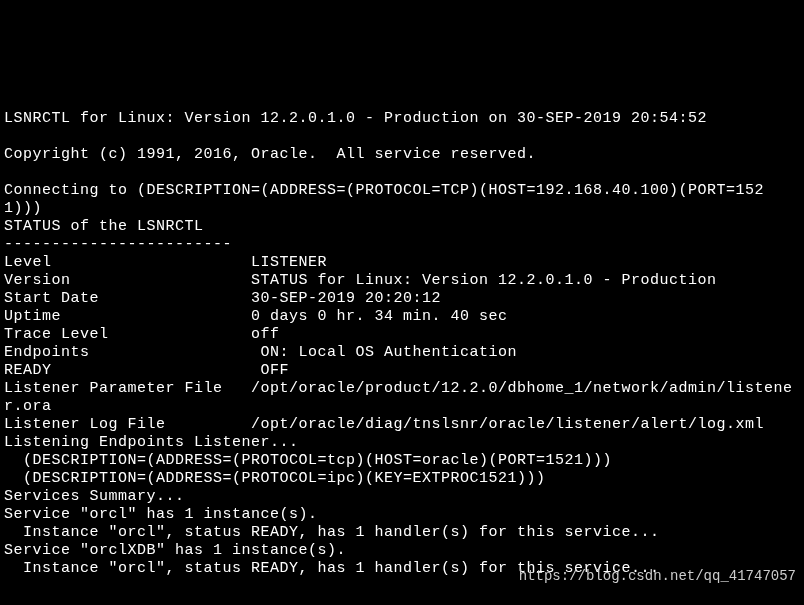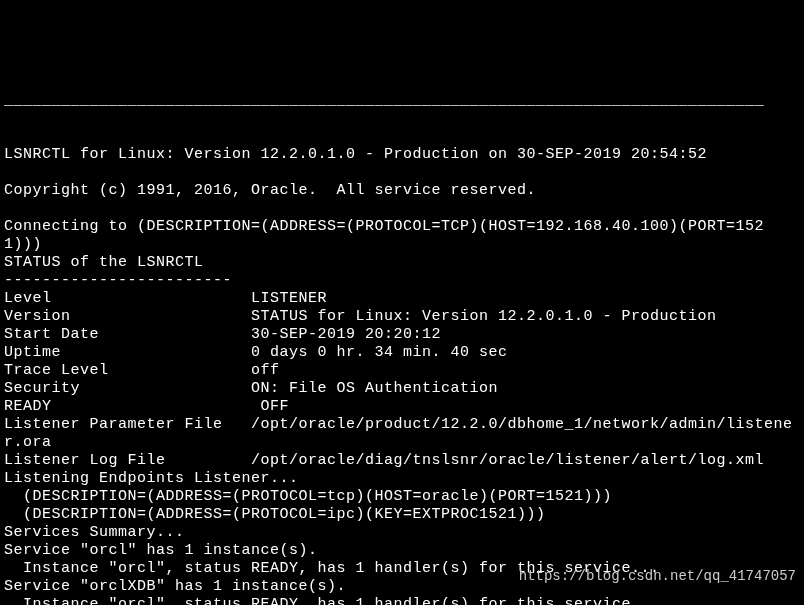--- a/index.html
+++ b/index.html
@@ -37,35 +37,34 @@
       overflow: hidden;
       white-space: nowrap;
     }
   </style>
 </head>
 <body>
 
 
 
 <div class="terminal">
-<span class="hr-line">________________________________________________________________________________</span>
 <span></span>
 <span>LSNRCTL for Linux: Version 12.2.0.1.0 - Production on 30-SEP-2019 20:54:52</span>
 <span></span>
 <span>Copyright (c) 1991, 2016, Oracle.  All service reserved.</span>
 <span></span>
 <span>Connecting to (DESCRIPTION=(ADDRESS=(PROTOCOL=TCP)(HOST=192.168.40.100)(PORT=1521)))</span>
 <span>STATUS of the LSNRCTL</span>
 <span>------------------------</span>
 <span>Level                     LISTENER</span>
 <span>Version                   STATUS for Linux: Version 12.2.0.1.0 - Production</span>
 <span>Start Date                30-SEP-2019 20:20:12</span>
 <span>Uptime                    0 days 0 hr. 34 min. 40 sec</span>
 <span>Trace Level               off</span>
-<span>Security                  ON: File OS Authentication</span>
+<span>Endpoints                  ON: Local OS Authentication</span>
 <span>READY                      OFF</span>
 <span>Listener Parameter File   /opt/oracle/product/12.2.0/dbhome_1/network/admin/listener.ora</span>
 <span>Listener Log File         /opt/oracle/diag/tnslsnr/oracle/listener/alert/log.xml</span>
 <span>Listening Endpoints Listener...</span>
 <span>  (DESCRIPTION=(ADDRESS=(PROTOCOL=tcp)(HOST=oracle)(PORT=1521)))</span>
 <span>  (DESCRIPTION=(ADDRESS=(PROTOCOL=ipc)(KEY=EXTPROC1521)))</span>
 <span>Services Summary...</span>
 <span>Service "orcl" has 1 instance(s).</span>
 <span>  Instance "orcl", status READY, has 1 handler(s) for this service...</span>
 <span>Service "orclXDB" has 1 instance(s).</span>

